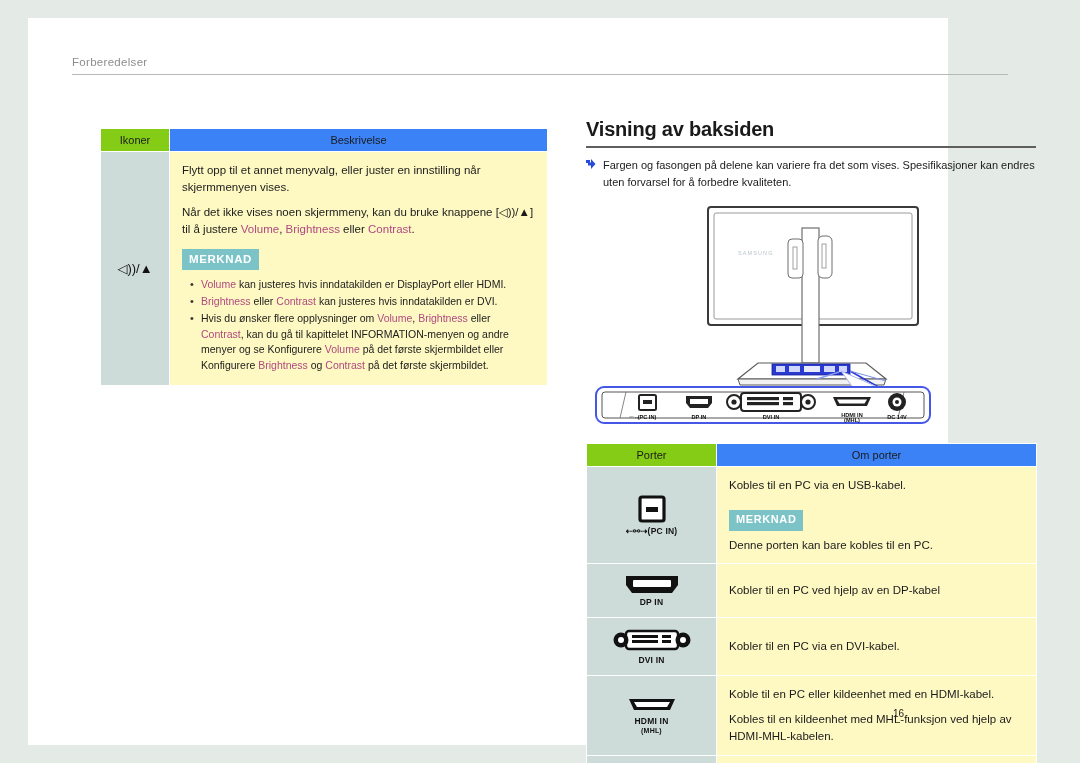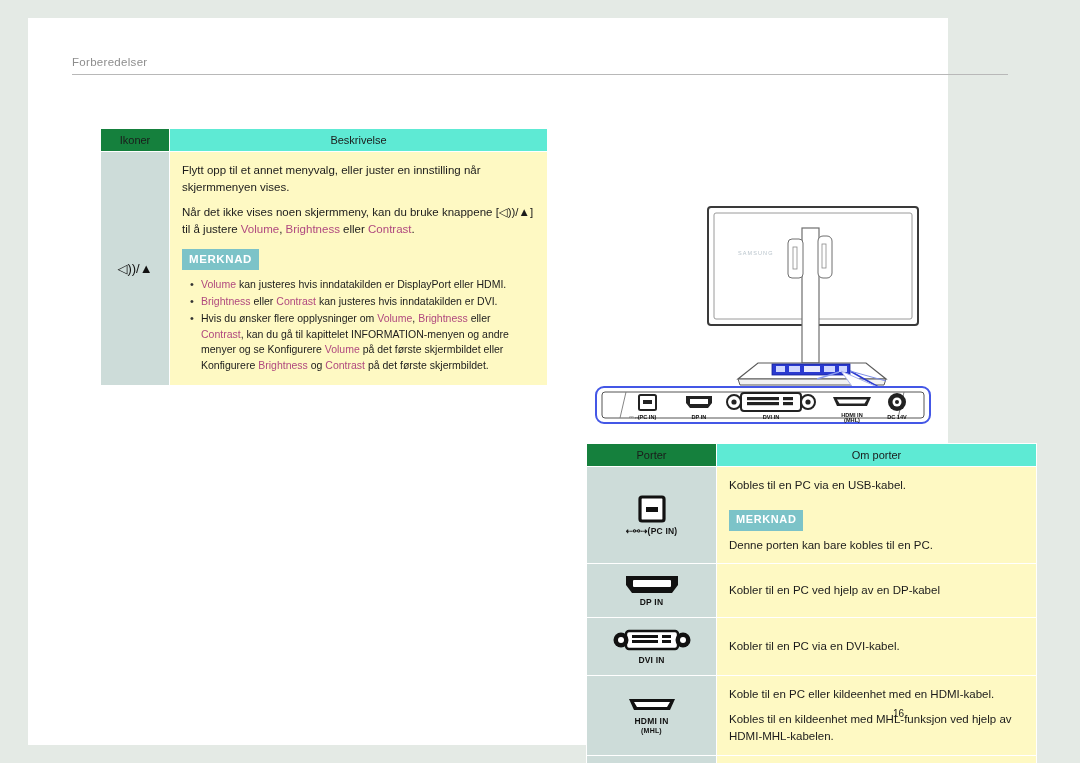--- a/index.html
+++ b/index.html
@@ -26,22 +26,22 @@
     width: 936px; height: 1px; background: #b8b8b8;
   }
 
   
   .tbl { border-collapse: collapse; table-layout: fixed; }
   .tbl th {
     font-size: 11px; font-weight: normal; color: #1b1b1b;
     padding: 5px 4px; text-align: center;
     border: 1px solid #ffffff;
   }
-  .th-icon { background: #15803d; }
-  .th-desc { background: #5eead4; }
+  .th-icon { background: #84cc16; }
+  .th-desc { background: #3b82f6; }
   .tbl td { border: 1px solid #ffffff; vertical-align: middle; }
   .cell-icon {
     background: #cddcd9; text-align: center;
     padding: 8px 4px;
   }
   .cell-desc {
     background: #fef9c3; padding: 10px 12px;
     font-size: 11.5px; color: #1b1b1b; line-height: 1.45;
   }
 
@@ -145,20 +145,32 @@
           <ul class="notes" id="icons-notes">
               <li><span class="hl">Volume</span><span> kan justeres hvis inndatakilden er </span><span class="bold">DisplayPort</span><span> eller </span><span class="bold">HDMI</span><span>.</span></li>
               <li><span class="hl">Brightness</span><span> eller </span><span class="hl">Contrast</span><span> kan justeres hvis inndatakilden er </span><span class="bold">DVI</span><span>.</span></li>
               <li><span>Hvis du ønsker flere opplysninger om </span><span class="hl">Volume</span><span>, </span><span class="hl">Brightness</span><span> eller </span><span class="hl">Contrast</span><span>, kan du gå til kapittelet INFORMATION-menyen og andre menyer og se Konfigurere </span><span class="hl">Volume</span><span> på det første skjermbildet eller Konfigurere </span><span class="hl">Brightness</span><span> og </span><span class="hl">Contrast</span><span> på det første skjermbildet.</span></li>
             </ul>
         </td>
       </tr>
     </tbody>
   </table>
 
+  <div class="right">
+    <h1 class="title">Visning av baksiden</h1>
+    <div class="title-rule"></div>
+    <div class="note-line">
+      <span class="arrow">
+        <svg width="10" height="10" viewBox="0 0 10 10">
+            <path d="M0 1 L4 1 L4 4 L0 4 Z M5 0 L9.5 5 L5 10 L5 6.5 L2 6.5 L2 3.5 L5 3.5 Z" fill="#2a4bd7"></path>
+          </svg>
+      </span>
+      <span>Fargen og fasongen på delene kan variere fra det som vises. Spesifikasjoner kan endres uten forvarsel for å forbedre kvaliteten.</span>
+    </div>
+  </div>
 
   <div class="illus">
     <svg width="450" height="225" viewBox="0 0 450 225">
 
       <rect x="122" y="4" width="210" height="118" rx="3" fill="#ffffff" stroke="#3a3a3a" stroke-width="2"></rect>
       <rect x="128" y="10" width="198" height="106" rx="2" fill="#ffffff" stroke="#9a9a9a" stroke-width="1"></rect>
 
       <text x="152" y="52" font-family="Liberation Sans, sans-serif" font-size="5.5" fill="#b9c4cc" letter-spacing="1.1">SAMSUNG</text>
 
       <rect x="216" y="25" width="17" height="135" fill="#ffffff" stroke="#6e6e6e" stroke-width="1.2"></rect>

